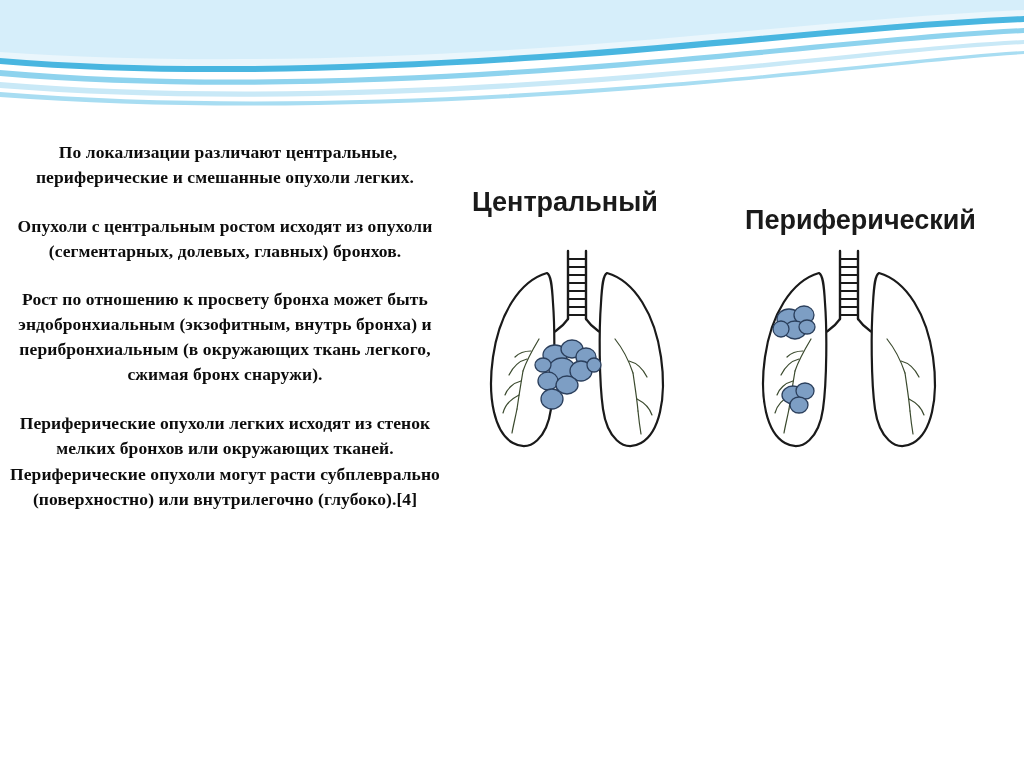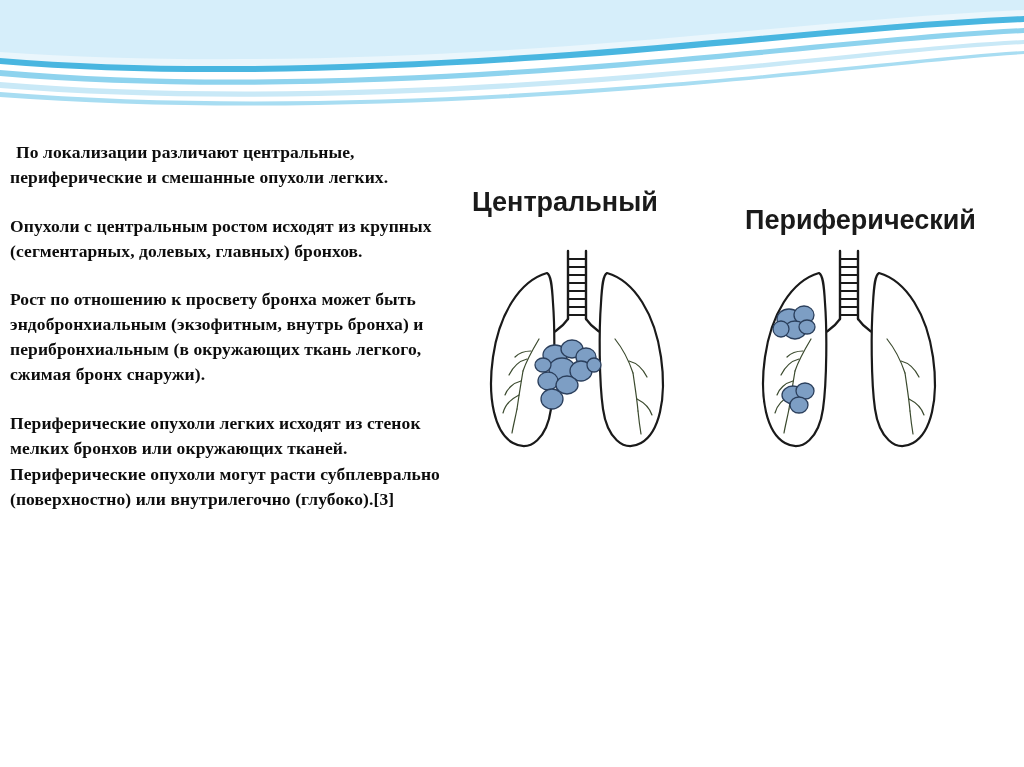--- a/index.html
+++ b/index.html
@@ -26,20 +26,21 @@
     pointer-events: none;
   }
   .header-decor svg { display: block; }
 
   
   .slide {
     position: absolute;
     top: 0; left: 0;
     width: 1024px;
     height: 767px;
+    text-align: center;
   }
 
   .text-column {
     position: absolute;
     left: 10px;
     top: 140px;
     width: 430px;
   }
 
   .para {
@@ -104,24 +105,24 @@
     <path d="M0,70 C180,86 380,80 570,66 C760,52 900,34 1024,28 L1024,33 C902,39 762,57 572,71 C382,85 180,91 0,76 Z" fill="#8ed3ee"></path>
     <path d="M0,82 C190,98 400,92 600,77 C790,63 920,45 1024,40 L1024,44 C922,49 792,67 602,82 C402,97 190,103 0,88 Z" fill="#c9e9f7"></path>
     <path d="M0,92 C200,108 420,102 630,86 C820,72 940,56 1024,51 L1024,54 C942,59 822,75 632,90 C422,106 200,112 0,97 Z" fill="#a8ddf2"></path>
   </svg>
 </div>
 
 <div class="slide">
 
   <div class="text-column">
     <p class="para first"> По локализации различают центральные, периферические и смешанные опухоли легких.</p>
-    <p class="para">Опухоли с центральным ростом исходят из крупных (сегментарных, долевых, главных) бронхов.</p>
+    <p class="para">Опухоли с центральным ростом исходят из опухоли (сегментарных, долевых, главных) бронхов.</p>
     <p class="para">Рост по отношению к просвету бронха может быть эндобронхиальным (экзофитным, внутрь бронха) и перибронхиальным (в окружающих ткань легкого, сжимая бронх снаружи).</p>
     <p class="para tight">Периферические опухоли легких исходят из стенок мелких бронхов или окружающих тканей.</p>
-    <p class="para">Периферические опухоли могут расти субплеврально (поверхностно) или внутрилегочно (глубоко).[3]</p>
+    <p class="para">Периферические опухоли могут расти субплеврально (поверхностно) или внутрилегочно (глубоко).[4]</p>
   </div>
 
   <div class="figure">
 
     <div class="figure-labels">
       <span class="fig-label left">Центральный</span>
       <span class="fig-label right">Периферический</span>
     </div>
 
     <div class="figure-art">

